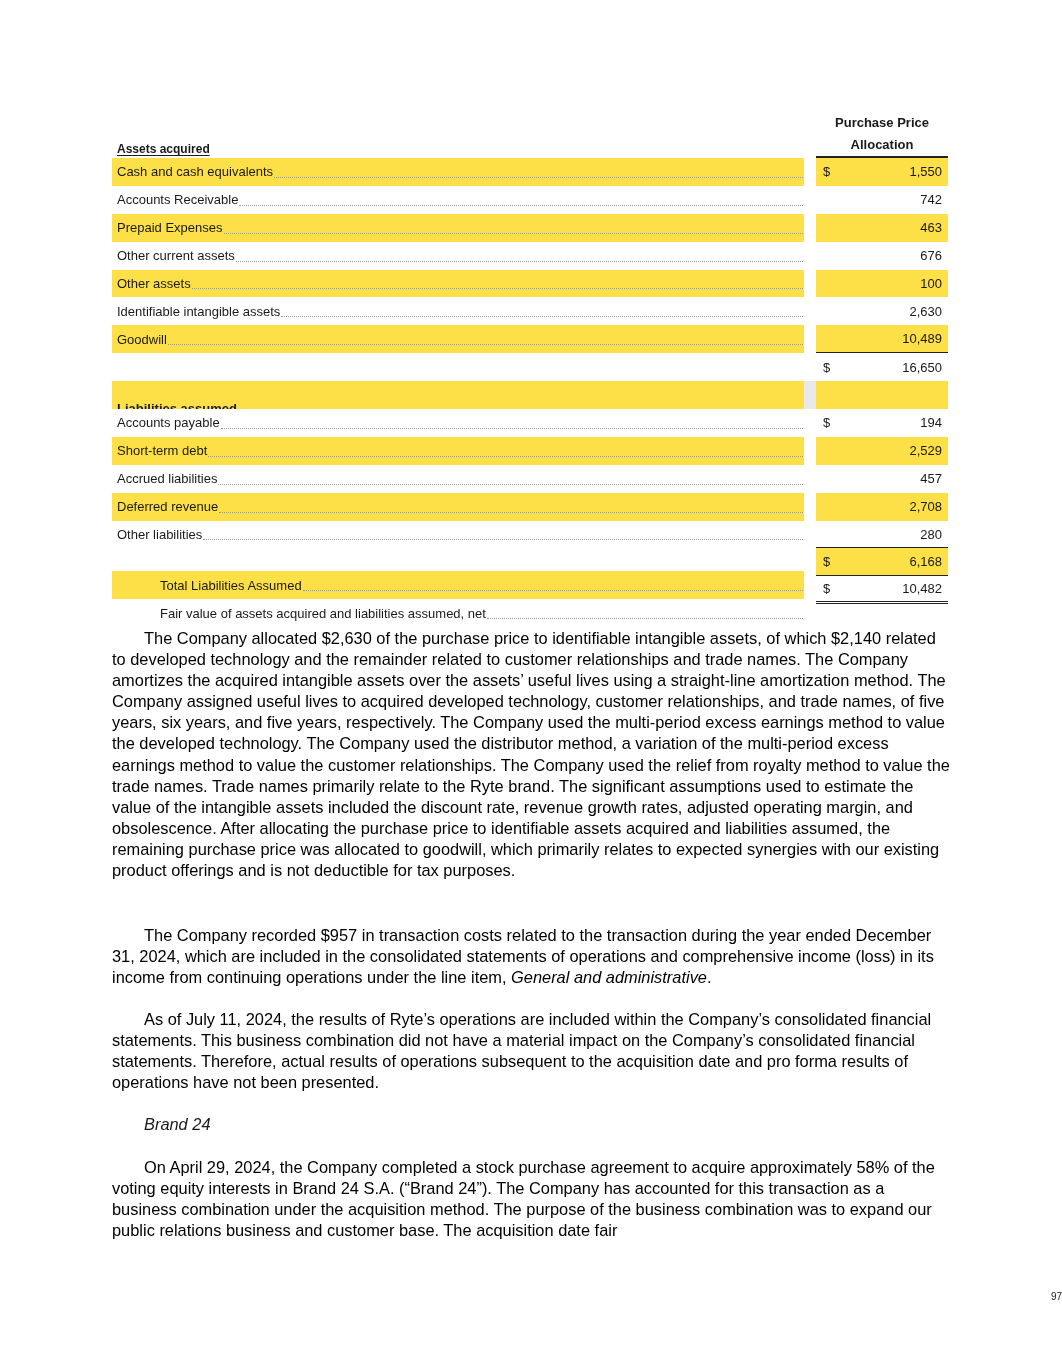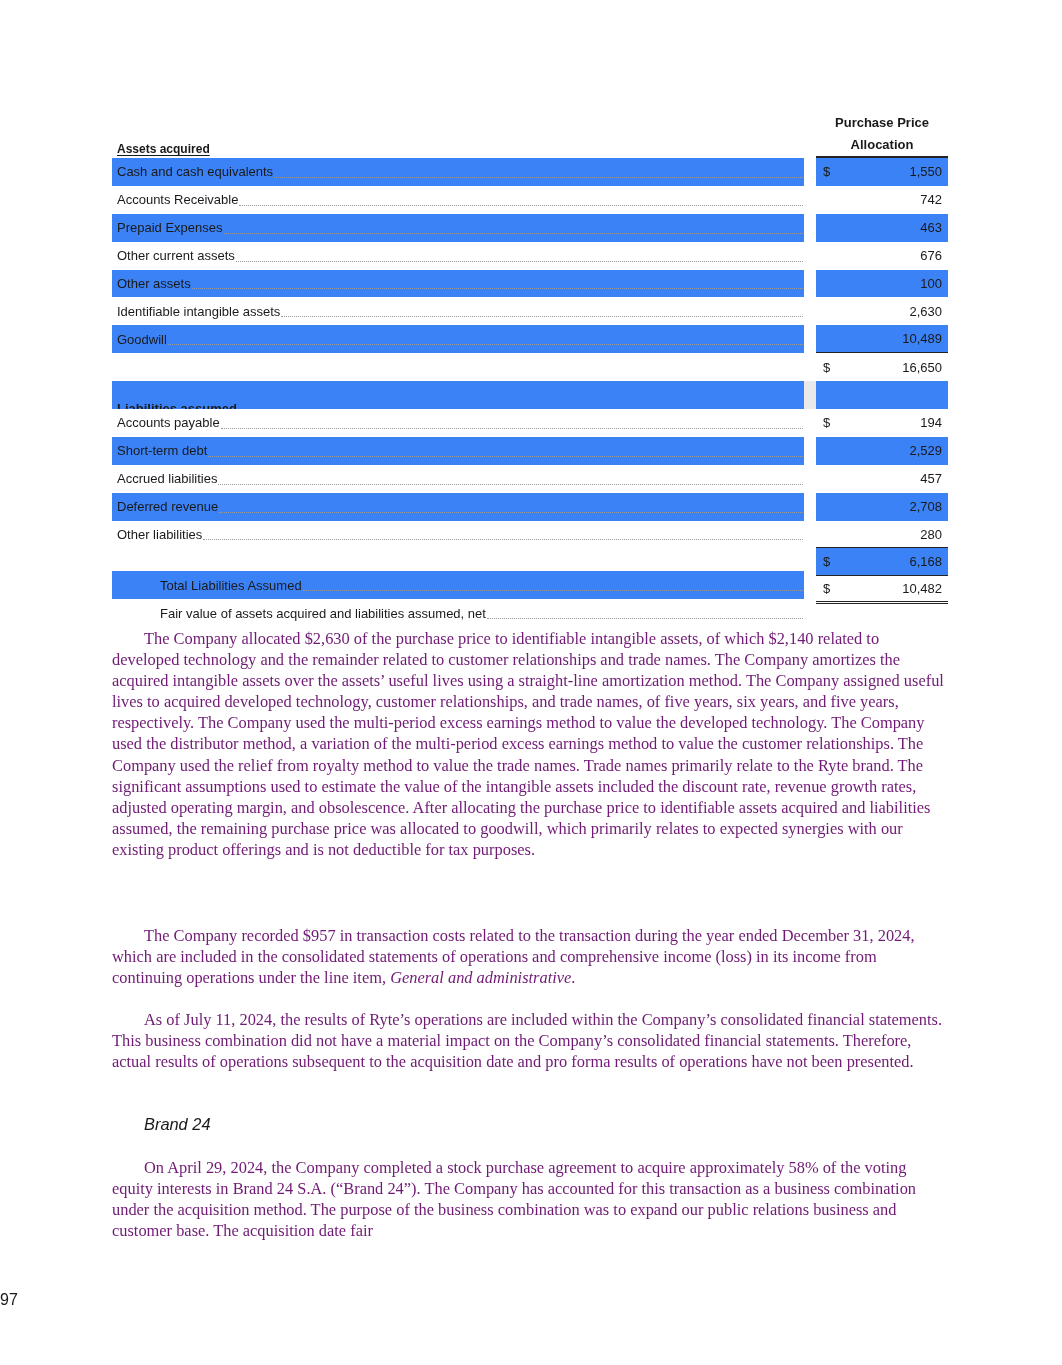--- a/index.html
+++ b/index.html
@@ -12,21 +12,21 @@
   .th-label {
     position: absolute; left: 5px; bottom: 2px; font-size: 12px; font-weight: bold;
     text-decoration: underline; text-underline-offset: 2px;
   }
   .th-col {
     position: absolute; right: 0; bottom: 0; width: 132px; text-align: center;
     font-size: 13px; font-weight: bold; line-height: 22px;
     border-bottom: 2px solid #222;
   }
   .row { position: relative; height: 27.9px; display: flex; align-items: center; font-size: 13px; }
-  .row.shaded .label-cell, .row.shaded .val-cell { background: #3b82f6; }
+  .row.shaded .label-cell, .row.shaded .val-cell { background: #fde047; }
   .label-cell {
     height: 100%; flex: 0 0 692px; display: flex; align-items: center; overflow: hidden;
     padding-left: 5px; box-sizing: border-box; white-space: nowrap;
   }
   .label-cell .txt { flex: 0 0 auto; }
   .label-cell .dots {
     flex: 1 1 auto; margin-left: 1px; margin-right: 1px; height: 1px; align-self: flex-end; margin-bottom: 8px;
     border-bottom: 1px dotted #9a9a9a;
   }
   .label-cell.indent { padding-left: 48px; margin-top: 46px; }
@@ -34,26 +34,26 @@
   .val-cell {
     flex: 0 0 132px; height: 100%; display: flex; align-items: center; justify-content: space-between;
     padding: 0 6px 0 7px; box-sizing: border-box; position: relative;
   }
   .val-cell.bottom-rule { border-bottom: 1.5px solid #222; }
   .val-cell.double-rule { border-bottom: 3.5px double #222; }
   .bold-ul { font-weight: bold; text-underline-offset: 2px; margin-top: 26px; }
 
   .prose {
     position: absolute; left: 112px; width: 838px; font-size: 16.4px; line-height: 21.1px;
-    font-family: Liberation Serif, serif; color: #701a75;
+    font-family: Liberation Sans, sans-serif; color: #000000;
   }
   .prose p { margin: 0; text-indent: 32px; }
   .prose .italic { font-style: italic; }
   .subhead { position: absolute; left: 144px; font-size: 16.4px; font-style: italic; }
-  .page-num { position: absolute; left: 0; width: 1062px; text-align: left; top: 1291px; font-size: 16px; }
+  .page-num { position: absolute; left: 0; width: 1062px; text-align: right; top: 1291px; font-size: 10px; }
 </style>
 </head>
 <body>
 
 <div class="table-wrap">
   <div class="thead">
     <span class="th-label">Assets acquired</span>
     <div class="th-col">
       <div>Purchase Price</div>
       <div>Allocation</div>

